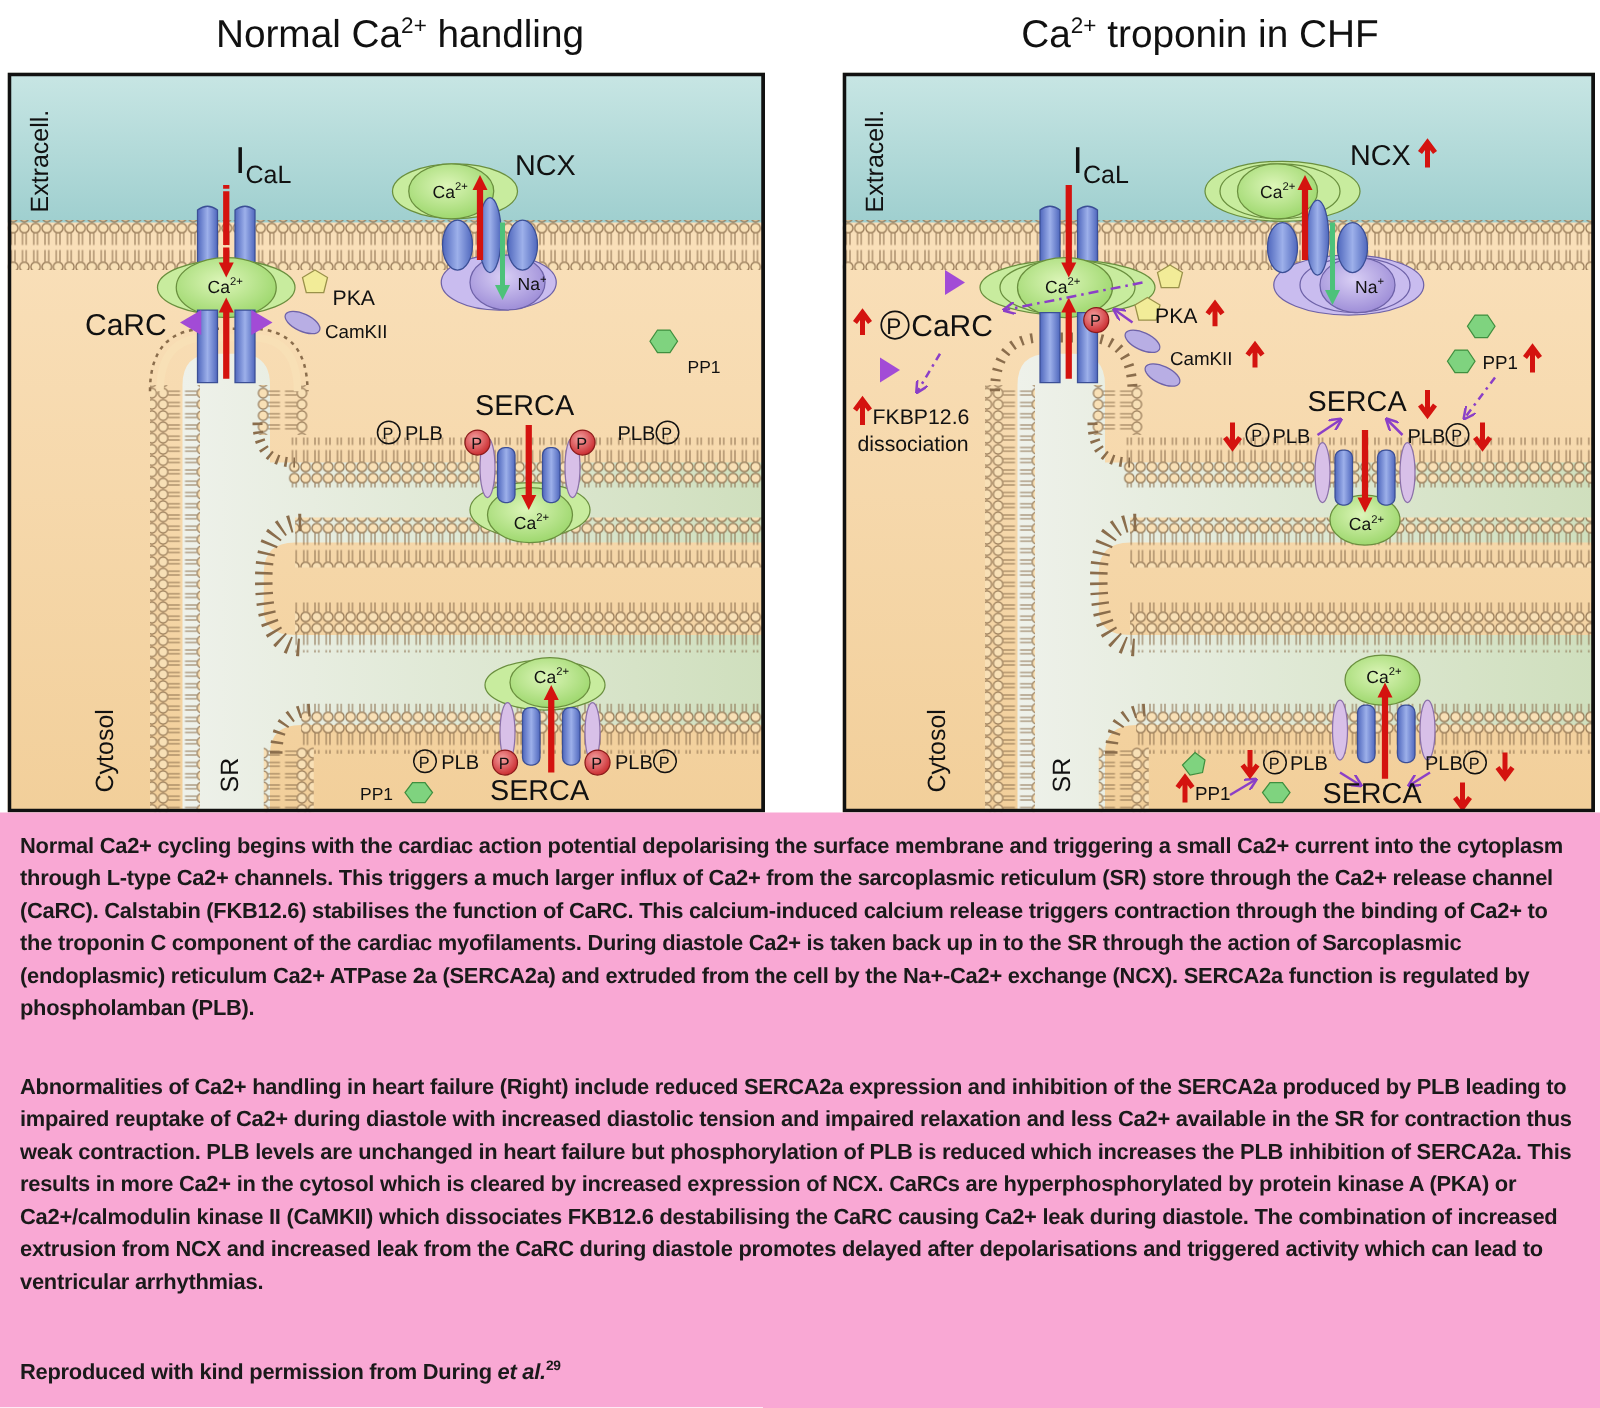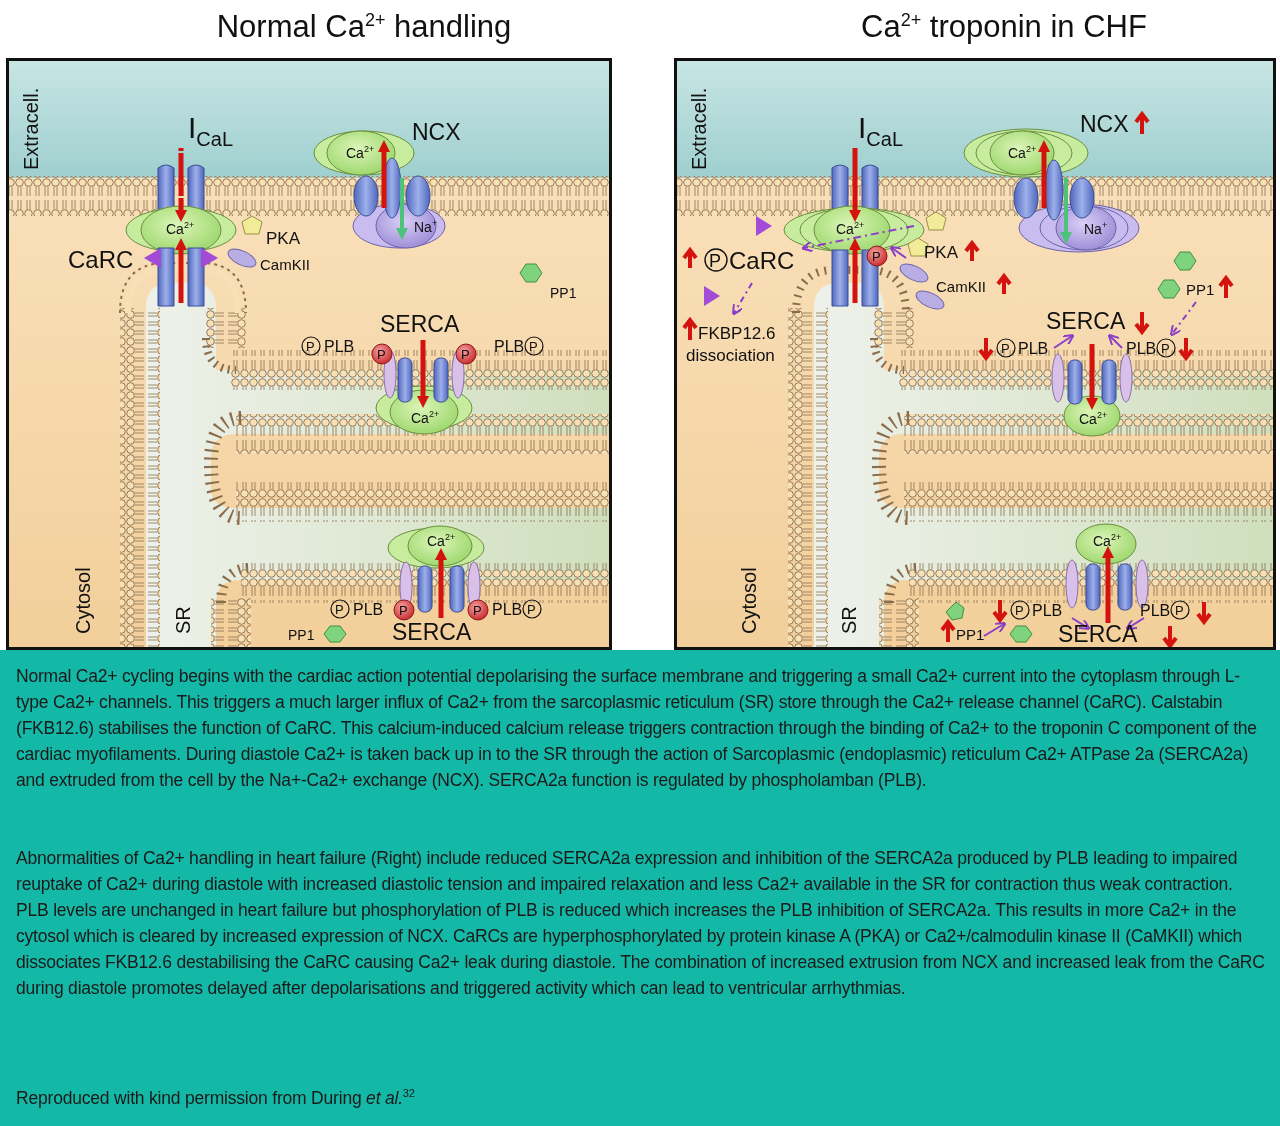--- a/index.html
+++ b/index.html
@@ -1,28 +1,28 @@
 <!DOCTYPE html>
 <html><head>
 <meta charset="utf-8">
 <style>
   html, body { margin:0; padding:0; }
   body { width:1280px; height:1126px; background:#ffffff; position:relative; overflow:hidden; font-family:"Liberation Sans", sans-serif; }
-  .title { position:absolute; top:0; height:46px; font-size:31px; color:#111; text-align:center; line-height:40px;margin-left:44px; }
+  .title { position:absolute; top:0; height:46px; font-size:31px; color:#111; text-align:center; line-height:40px; }
   .title sup { font-size:18px; }
   #title-left { left:0; width:640px; }
   #title-right { left:640px; width:640px; }
   .panel { position:absolute; top:58px; height:592px; }
   #panel-left { left:6px; width:606px; }
   #panel-right { left:674px; width:602px; }
   svg text { font-family:"Liberation Sans", sans-serif; }
-  .caption { position:absolute; left:0; top:650px; width:1280px; height:476px; background:#14b8a6; }
+  .caption { position:absolute; left:0; top:650px; width:1280px; height:476px; background:#f9a8d4;font-weight:bold; }
   .caption p { margin:0; position:absolute; left:16px; width:1250px; font-family:"Liberation Sans", sans-serif; font-size:17.5px; line-height:26px; color:#1a1a1a; letter-spacing:-0.2px; }
   #cap-p1 { top:13px; }
-  #cap-p2 { top:195px; }
+  #cap-p2 { top:206px; }
   #cap-credit { top:430px; }
   #cap-credit i { font-style:italic;margin-top:40px; }
   #cap-credit sup { font-size:11px; }
 </style>
 </head>
 <body>
 
 <div class="title" id="title-left"><span>Normal Ca</span><sup>2+</sup><span> handling</span></div>
 <div class="title" id="title-right"><span>Ca</span><sup>2+</sup><span> troponin in CHF</span></div>
 
@@ -355,14 +355,14 @@
   <text x="384" y="584" font-size="23" fill="#111">SERCA</text>
   <path d="M496 568 L496 586 M490 580 L496 588 L502 580" stroke="#d4130f" stroke-width="4" fill="none"></path>
 
   <rect x="1.5" y="1.5" width="599" height="589" fill="none" stroke="#111" stroke-width="3"></rect>
 </svg>
 </div>
 
 <div class="caption">
   <p id="cap-p1">Normal Ca2+ cycling begins with the cardiac action potential depolarising the surface membrane and triggering a small Ca2+ current into the cytoplasm through L-type Ca2+ channels.  This triggers a much larger influx of Ca2+ from the sarcoplasmic reticulum (SR) store through the Ca2+ release channel (CaRC).  Calstabin (FKB12.6) stabilises the function of CaRC.  This calcium-induced calcium release triggers contraction through the binding of Ca2+ to the troponin C component of the cardiac myofilaments.  During diastole Ca2+ is taken back up in to the SR through the action of Sarcoplasmic (endoplasmic) reticulum Ca2+ ATPase 2a (SERCA2a) and extruded from the cell by the Na+-Ca2+ exchange (NCX).  SERCA2a function is regulated by phospholamban (PLB).</p>
   <p id="cap-p2">Abnormalities of Ca2+ handling in heart failure (Right) include reduced SERCA2a expression and inhibition of the SERCA2a produced by PLB leading to impaired reuptake of Ca2+ during diastole with increased diastolic tension and impaired relaxation and less Ca2+ available in the SR for contraction thus weak contraction.  PLB levels are unchanged in heart failure but phosphorylation of PLB is reduced which increases the PLB inhibition of SERCA2a.  This results in more Ca2+ in the cytosol which is cleared by increased expression of NCX.  CaRCs are hyperphosphorylated by protein kinase A (PKA) or Ca2+/calmodulin kinase II (CaMKII) which dissociates FKB12.6 destabilising the CaRC causing Ca2+ leak during diastole. The combination of increased extrusion from NCX and increased leak from the CaRC during diastole promotes delayed after depolarisations and triggered activity which can lead to ventricular arrhythmias.</p>
-  <p id="cap-credit"><span>Reproduced with kind permission from During </span><i>et al.</i><sup>32</sup></p>
+  <p id="cap-credit"><span>Reproduced with kind permission from During </span><i>et al.</i><sup>29</sup></p>
 </div>
 
 </body></html>

